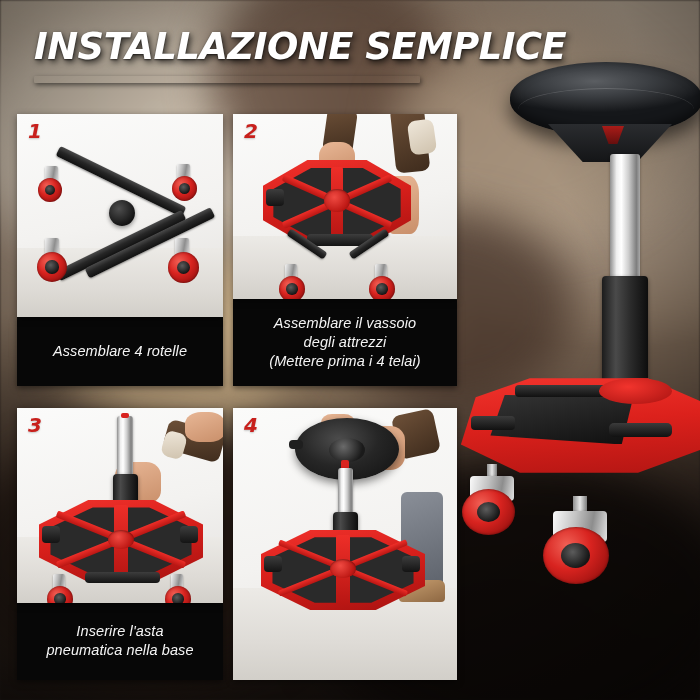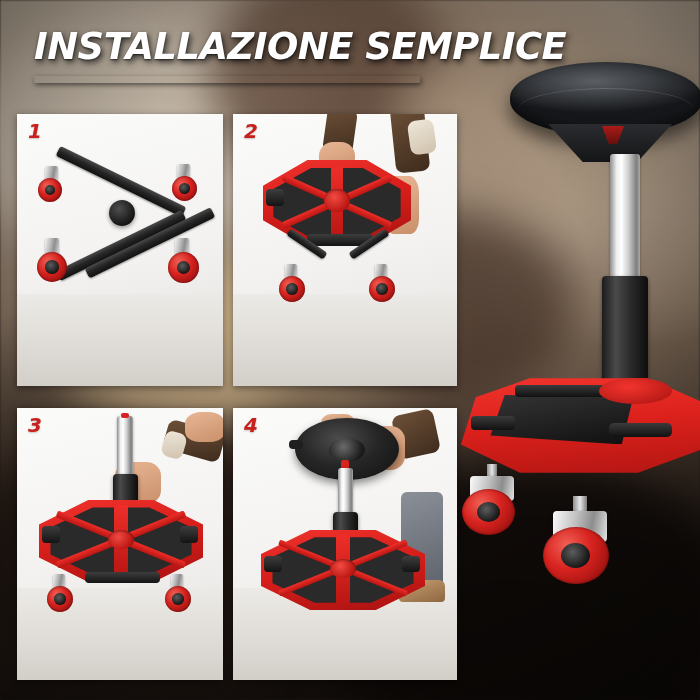--- a/index.html
+++ b/index.html
@@ -283,20 +283,23 @@
               <div class="tire"></div>
               <div class="hub"></div>
             </div>
           <div class="fork" style="left:158px;top:124px;width:14px;height:19px;"></div>
           <div class="wheel" style="left:151px;top:138px;width:31px;height:31px;">
               <div class="tire"></div>
               <div class="hub"></div>
             </div>
         </div>
       </div>
+      <div class="cap c1">
+        <span>Assemblare 4 rotelle</span>
+      </div>
     </div>
 
     <div class="card r1">
       <div class="photo">
         <div class="floor"></div>
         <div class="stepnum" style="color:#C8201C">2</div>
 
         <div class="sleeve" style="left:92px;top:-6px;width:30px;height:46px;transform:rotate(8deg);"></div>
         <div class="skin" style="left:86px;top:28px;width:36px;height:34px;"></div>
         <div class="sleeve" style="left:160px;top:-8px;width:34px;height:66px;transform:rotate(-6deg);"></div>
@@ -320,20 +323,25 @@
         <div class="wheel" style="left:46px;top:162px;width:26px;height:26px;">
             <div class="tire"></div>
             <div class="hub"></div>
           </div>
         <div class="fork" style="left:142px;top:150px;width:12px;height:16px;"></div>
         <div class="wheel" style="left:136px;top:162px;width:26px;height:26px;">
             <div class="tire"></div>
             <div class="hub"></div>
           </div>
       </div>
+      <div class="cap c2">
+        <span>Assemblare il vassoio
+degli attrezzi
+(Mettere prima i 4 telai)</span>
+      </div>
     </div>
 
     <div class="card r2">
       <div class="photo">
         <div class="floor"></div>
         <div class="stepnum" style="color:#C8201C">3</div>
 
         <div class="sleeve" style="left:148px;top:18px;width:58px;height:30px;transform:rotate(16deg);"></div>
         <div class="sleeve2" style="left:146px;top:24px;width:22px;height:26px;transform:rotate(16deg);"></div>
         <div class="skin" style="left:168px;top:4px;width:40px;height:30px;"></div>
@@ -358,20 +366,24 @@
         <div class="wheel" style="left:30px;top:178px;width:26px;height:26px;">
             <div class="tire"></div>
             <div class="hub"></div>
           </div>
         <div class="fork" style="left:154px;top:166px;width:12px;height:16px;"></div>
         <div class="wheel" style="left:148px;top:178px;width:26px;height:26px;">
             <div class="tire"></div>
             <div class="hub"></div>
           </div>
       </div>
+      <div class="cap c3">
+        <span>Inserire l'asta
+pneumatica nella base</span>
+      </div>
     </div>
 
     <div class="card r2">
       <div class="photo">
         <div class="floor"></div>
         <div class="stepnum" style="color:#C8201C">4</div>
 
         <div class="jeans" style="left:168px;top:84px;width:42px;height:96px;"></div>
         <div class="boot" style="left:166px;top:172px;width:46px;height:22px;"></div>
         <div class="sleeve" style="left:162px;top:4px;width:42px;height:44px;transform:rotate(-12deg);"></div>

